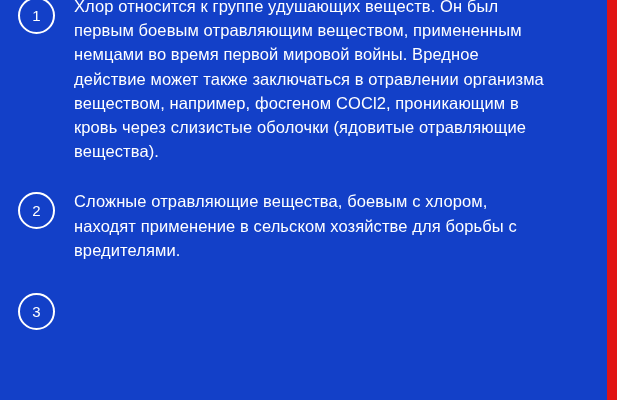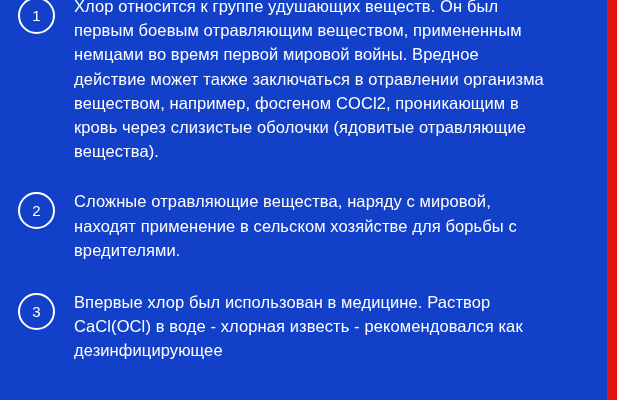--- a/index.html
+++ b/index.html
@@ -86,22 +86,21 @@
 
   <div class="list">
 
     <div class="item item-1">
       <div class="badge">1</div>
       <div class="text">Хлор относится к группе удушающих веществ. Он был первым боевым отравляющим веществом, примененным немцами во время первой мировой войны. Вредное действие может также заключаться в отравлении организма веществом, например, фосгеном COCl2, проникающим в кровь через слизистые оболочки (ядовитые отравляющие вещества).</div>
     </div>
 
     <div class="item item-2">
       <div class="badge">2</div>
-      <div class="text">Сложные отравляющие вещества, наряду с мировой, находят применение в сельском хозяйстве для борьбы с вредителями.</div>
+      <div class="text">Сложные отравляющие вещества, боевым с хлором, находят применение в сельском хозяйстве для борьбы с вредителями.</div>
     </div>
 
     <div class="item item-3">
       <div class="badge">3</div>
-      <div class="text">Впервые хлор был использован в медицине. Раствор CaCl(OCl) в воде - хлорная известь - рекомендовался как дезинфицирующее</div>
     </div>
 
   </div>
 </div>
 
 </body></html>

